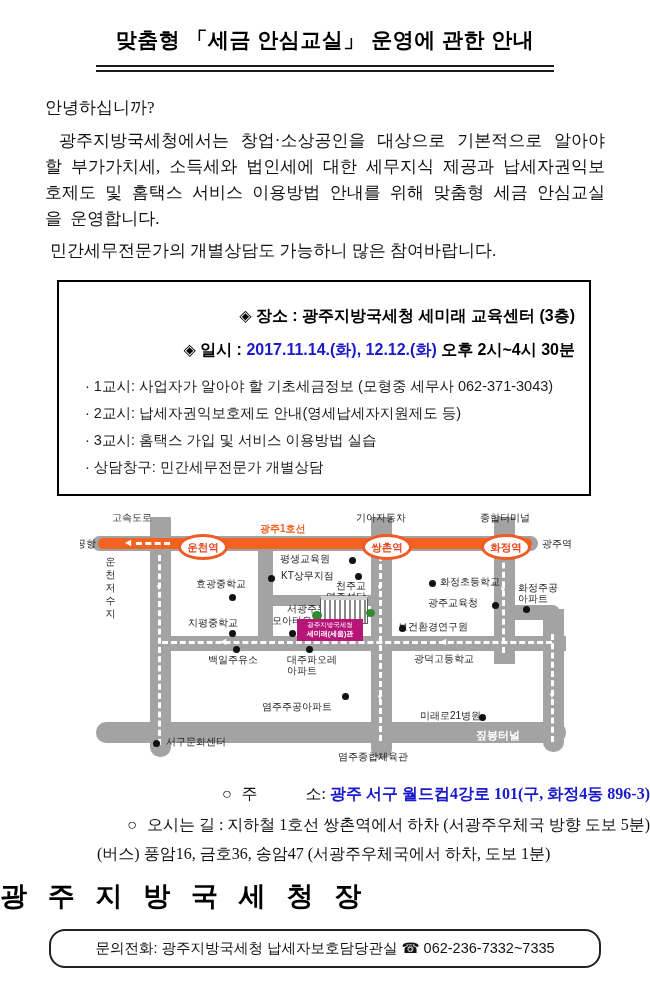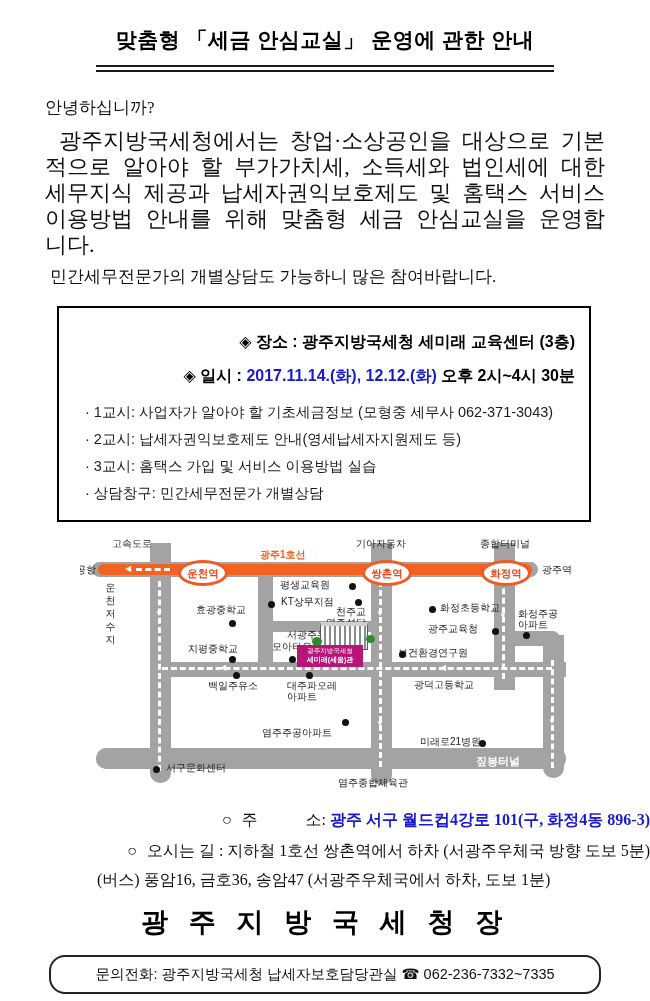--- a/index.html
+++ b/index.html
@@ -4,21 +4,21 @@
 <style>
   html,body{margin:0;padding:0;background:#ffffff;}
   .page{position:relative;width:650px;height:1001px;background:#fff;overflow:hidden;
         font-family:"Liberation Serif","DejaVu Serif",serif;color:#111;}
   
   .title{margin:26px 30px 0;text-align:center;font-family:"Liberation Sans","DejaVu Sans",sans-serif;
          font-weight:bold;font-size:21px;letter-spacing:0.5px;color:#000;}
   .title-rule{width:458px;margin:11px auto 0;height:3px;border-top:2px solid #1a1a1a;border-bottom:2px solid #1a1a1a;}
   
   .greeting{margin:24px 45px 0;font-size:17px;}
-  .para{margin:9px 45px 0;font-size:22px;line-height:26px;text-align:justify;word-spacing:4px;text-indent:14px;}
+  .para{margin:9px 45px 0;font-size:17px;line-height:26px;text-align:justify;word-spacing:4px;text-indent:14px;}
   .closing{margin:7px 45px 0;font-size:17px;padding-left:5px;}
   
   .info-box{box-sizing:border-box;margin:18px 0 0 57px;width:534px;border:2px solid #000;
             padding:11px 14px 13px;font-family:"Liberation Sans","DejaVu Sans",sans-serif;}
   .box-title{text-align:center;font-weight:bold;font-size:16px;letter-spacing:1px;color:#000;}
   .box-line{margin:13px 0 0 4px;font-weight:bold;font-size:16px;color:#000;text-align:right;}
   .hl-blue{color:#1a1acd;}
   .course-list{margin:12px 0 0 12px;}
   .course-item{font-size:14.5px;color:#1c1c1c;line-height:27px;white-space:nowrap;}
   
@@ -42,21 +42,21 @@
   .office .l1{font-size:6.5px;line-height:8px;}
   .office .l2{font-size:7px;font-weight:bold;line-height:9px;}
   .building{position:absolute;left:240px;top:92px;width:46px;height:23px;z-index:5;border:1px solid #5a5a5a;
             background:repeating-linear-gradient(90deg,#fdfdfd 0 3px,#8a8a8a 3px 5px);border-top:4px solid #cfcfcf;}
   .bush{position:absolute;border-radius:50%;background:#2e8b2e;z-index:5;}
   
   .detail-line{margin:10px 0 0 55px;font-size:16px;text-align:right;}
   .detail-line .bullet{margin-right:10px;}
   .addr-blue{color:#1a1acd;font-weight:bold;}
   .bus-line{margin:8px 0 0 97px;font-size:16px;}
-  .signature{margin-top:13px;text-align:center;font-size:27px;font-weight:bold;letter-spacing:7px;color:#000;}
+  .signature{margin-top:13px;font-size:27px;font-weight:bold;letter-spacing:7px;color:#000;}
   .contact-box{box-sizing:border-box;width:552px;margin:15px auto 0;border:2px solid #222;border-radius:16px;
                padding:8px 0;text-align:center;font-family:"Liberation Sans","DejaVu Sans",sans-serif;
                font-size:14.5px;color:#111;}
 </style>
 </head>
 <body>
 
 <div class="page">
 
   <div class="title">맞춤형 「세금 안심교실」 운영에 관한 안내</div>

